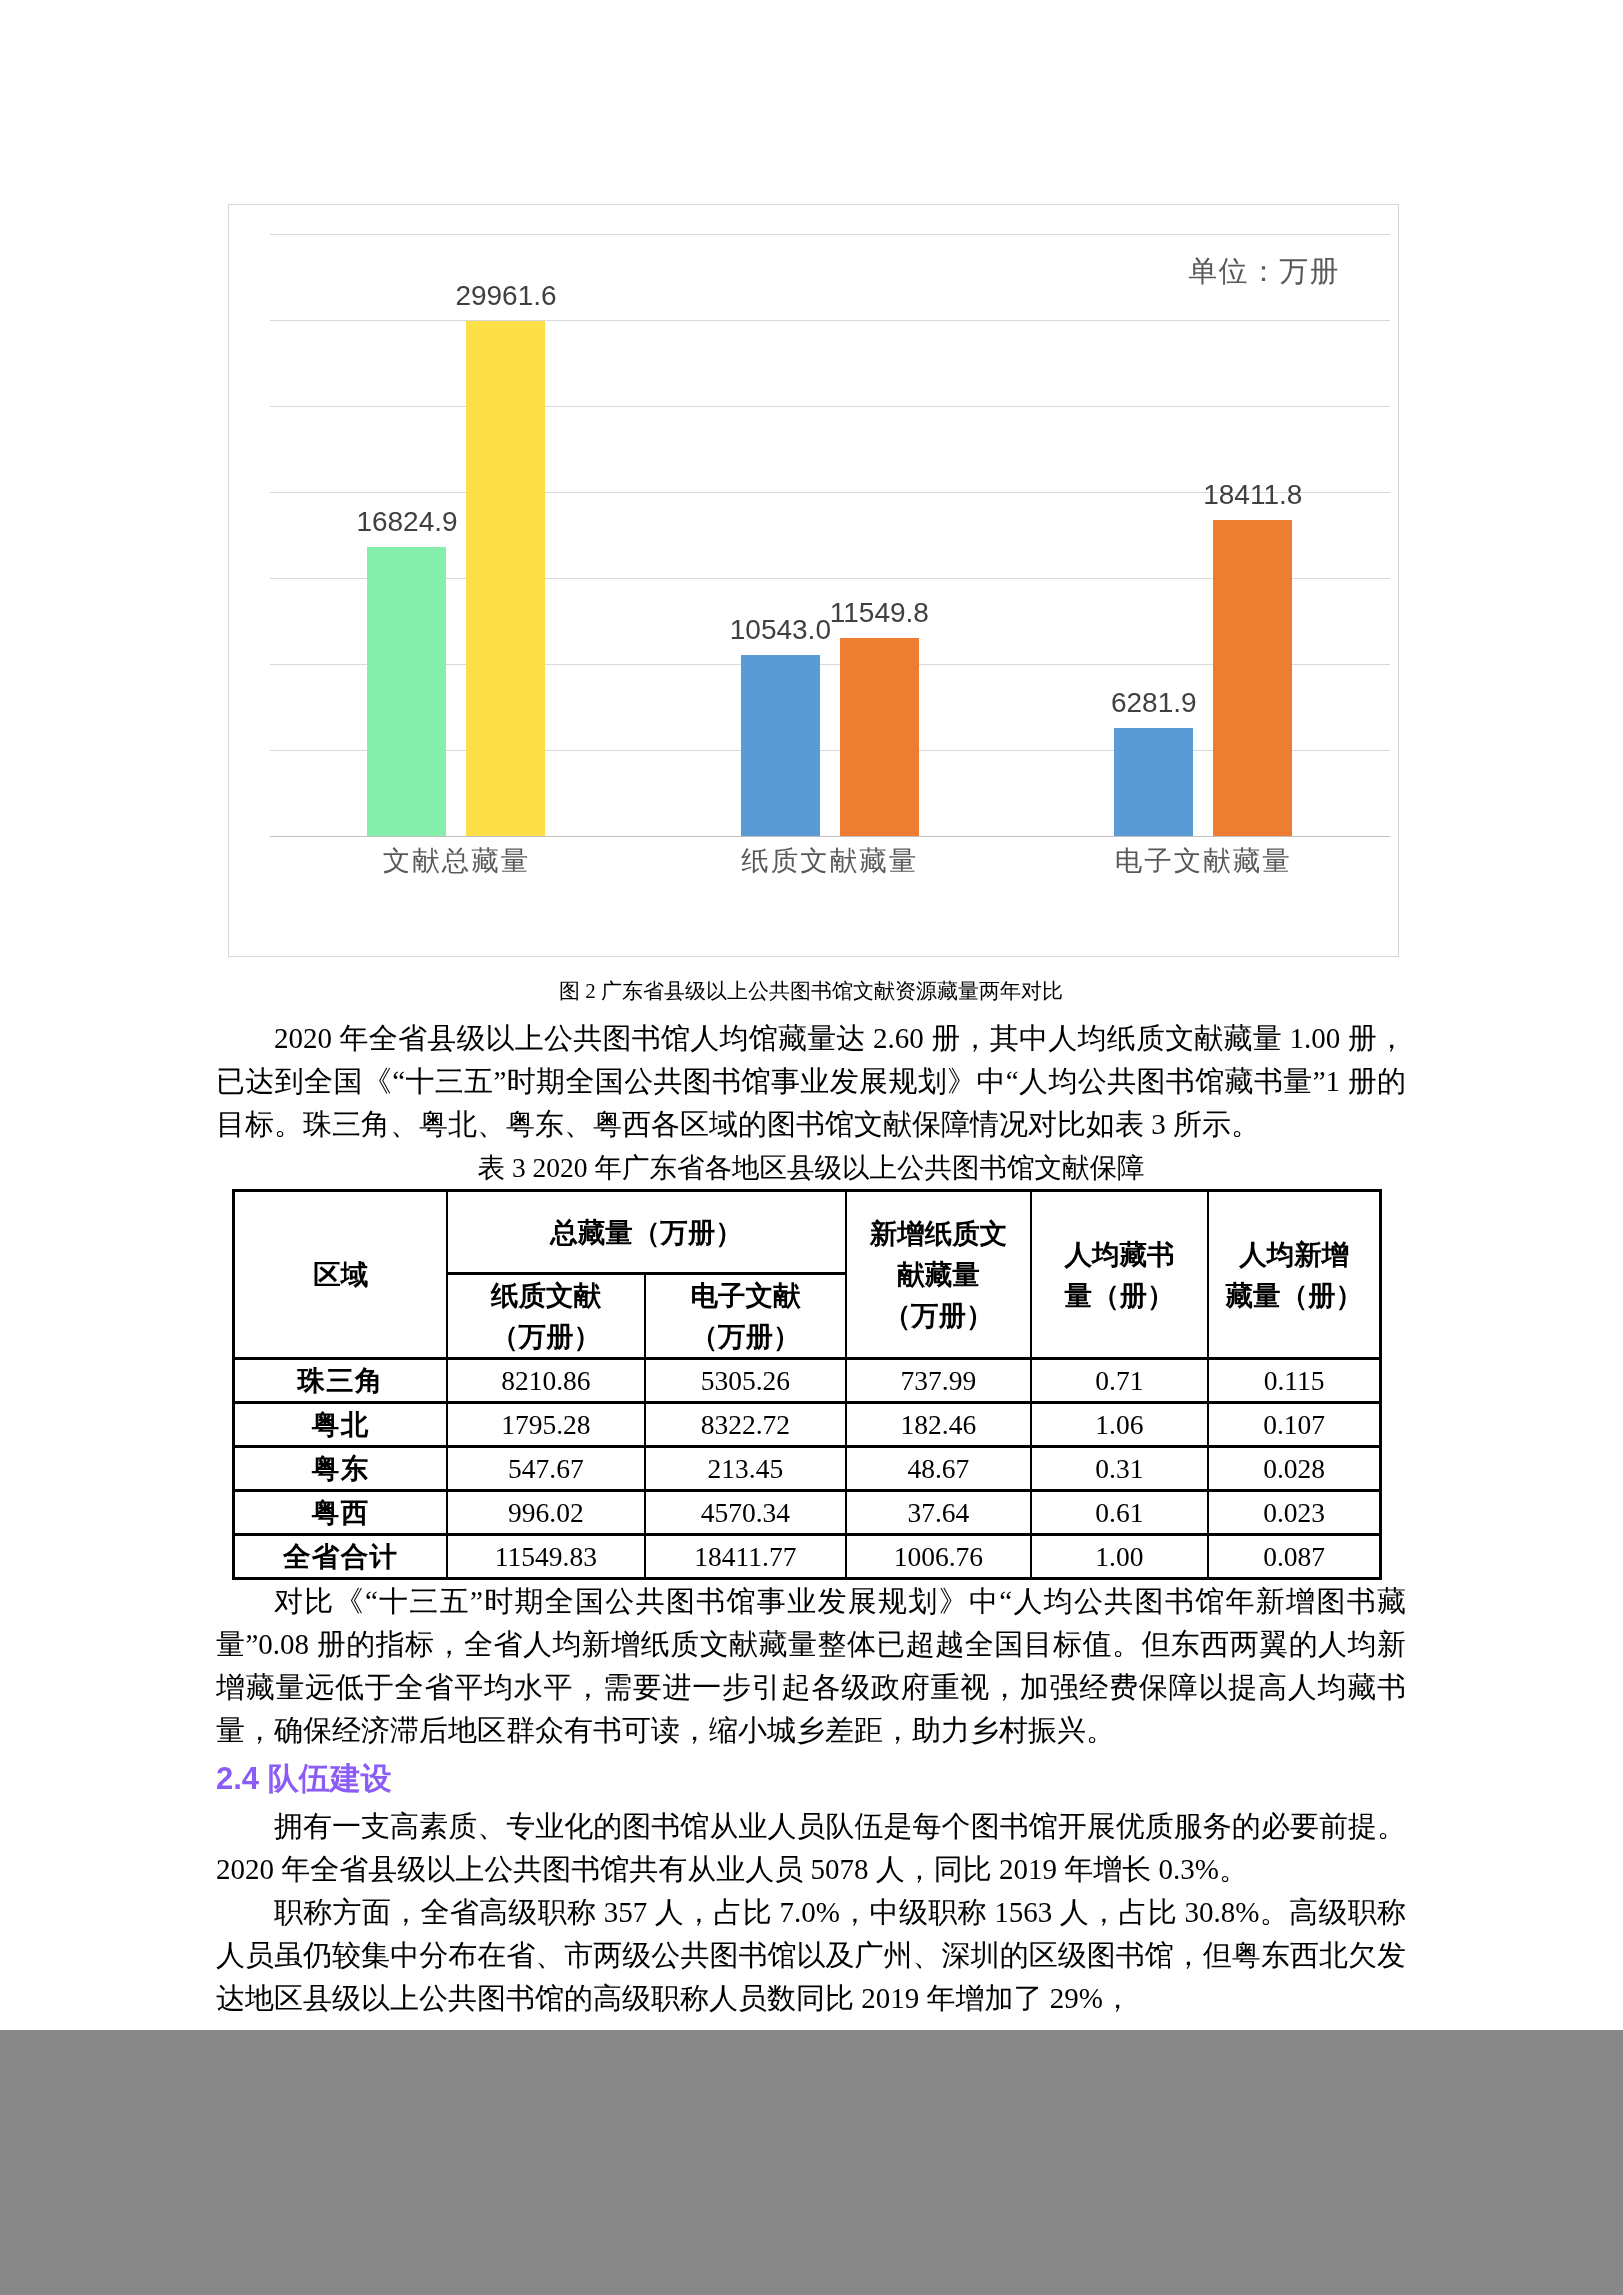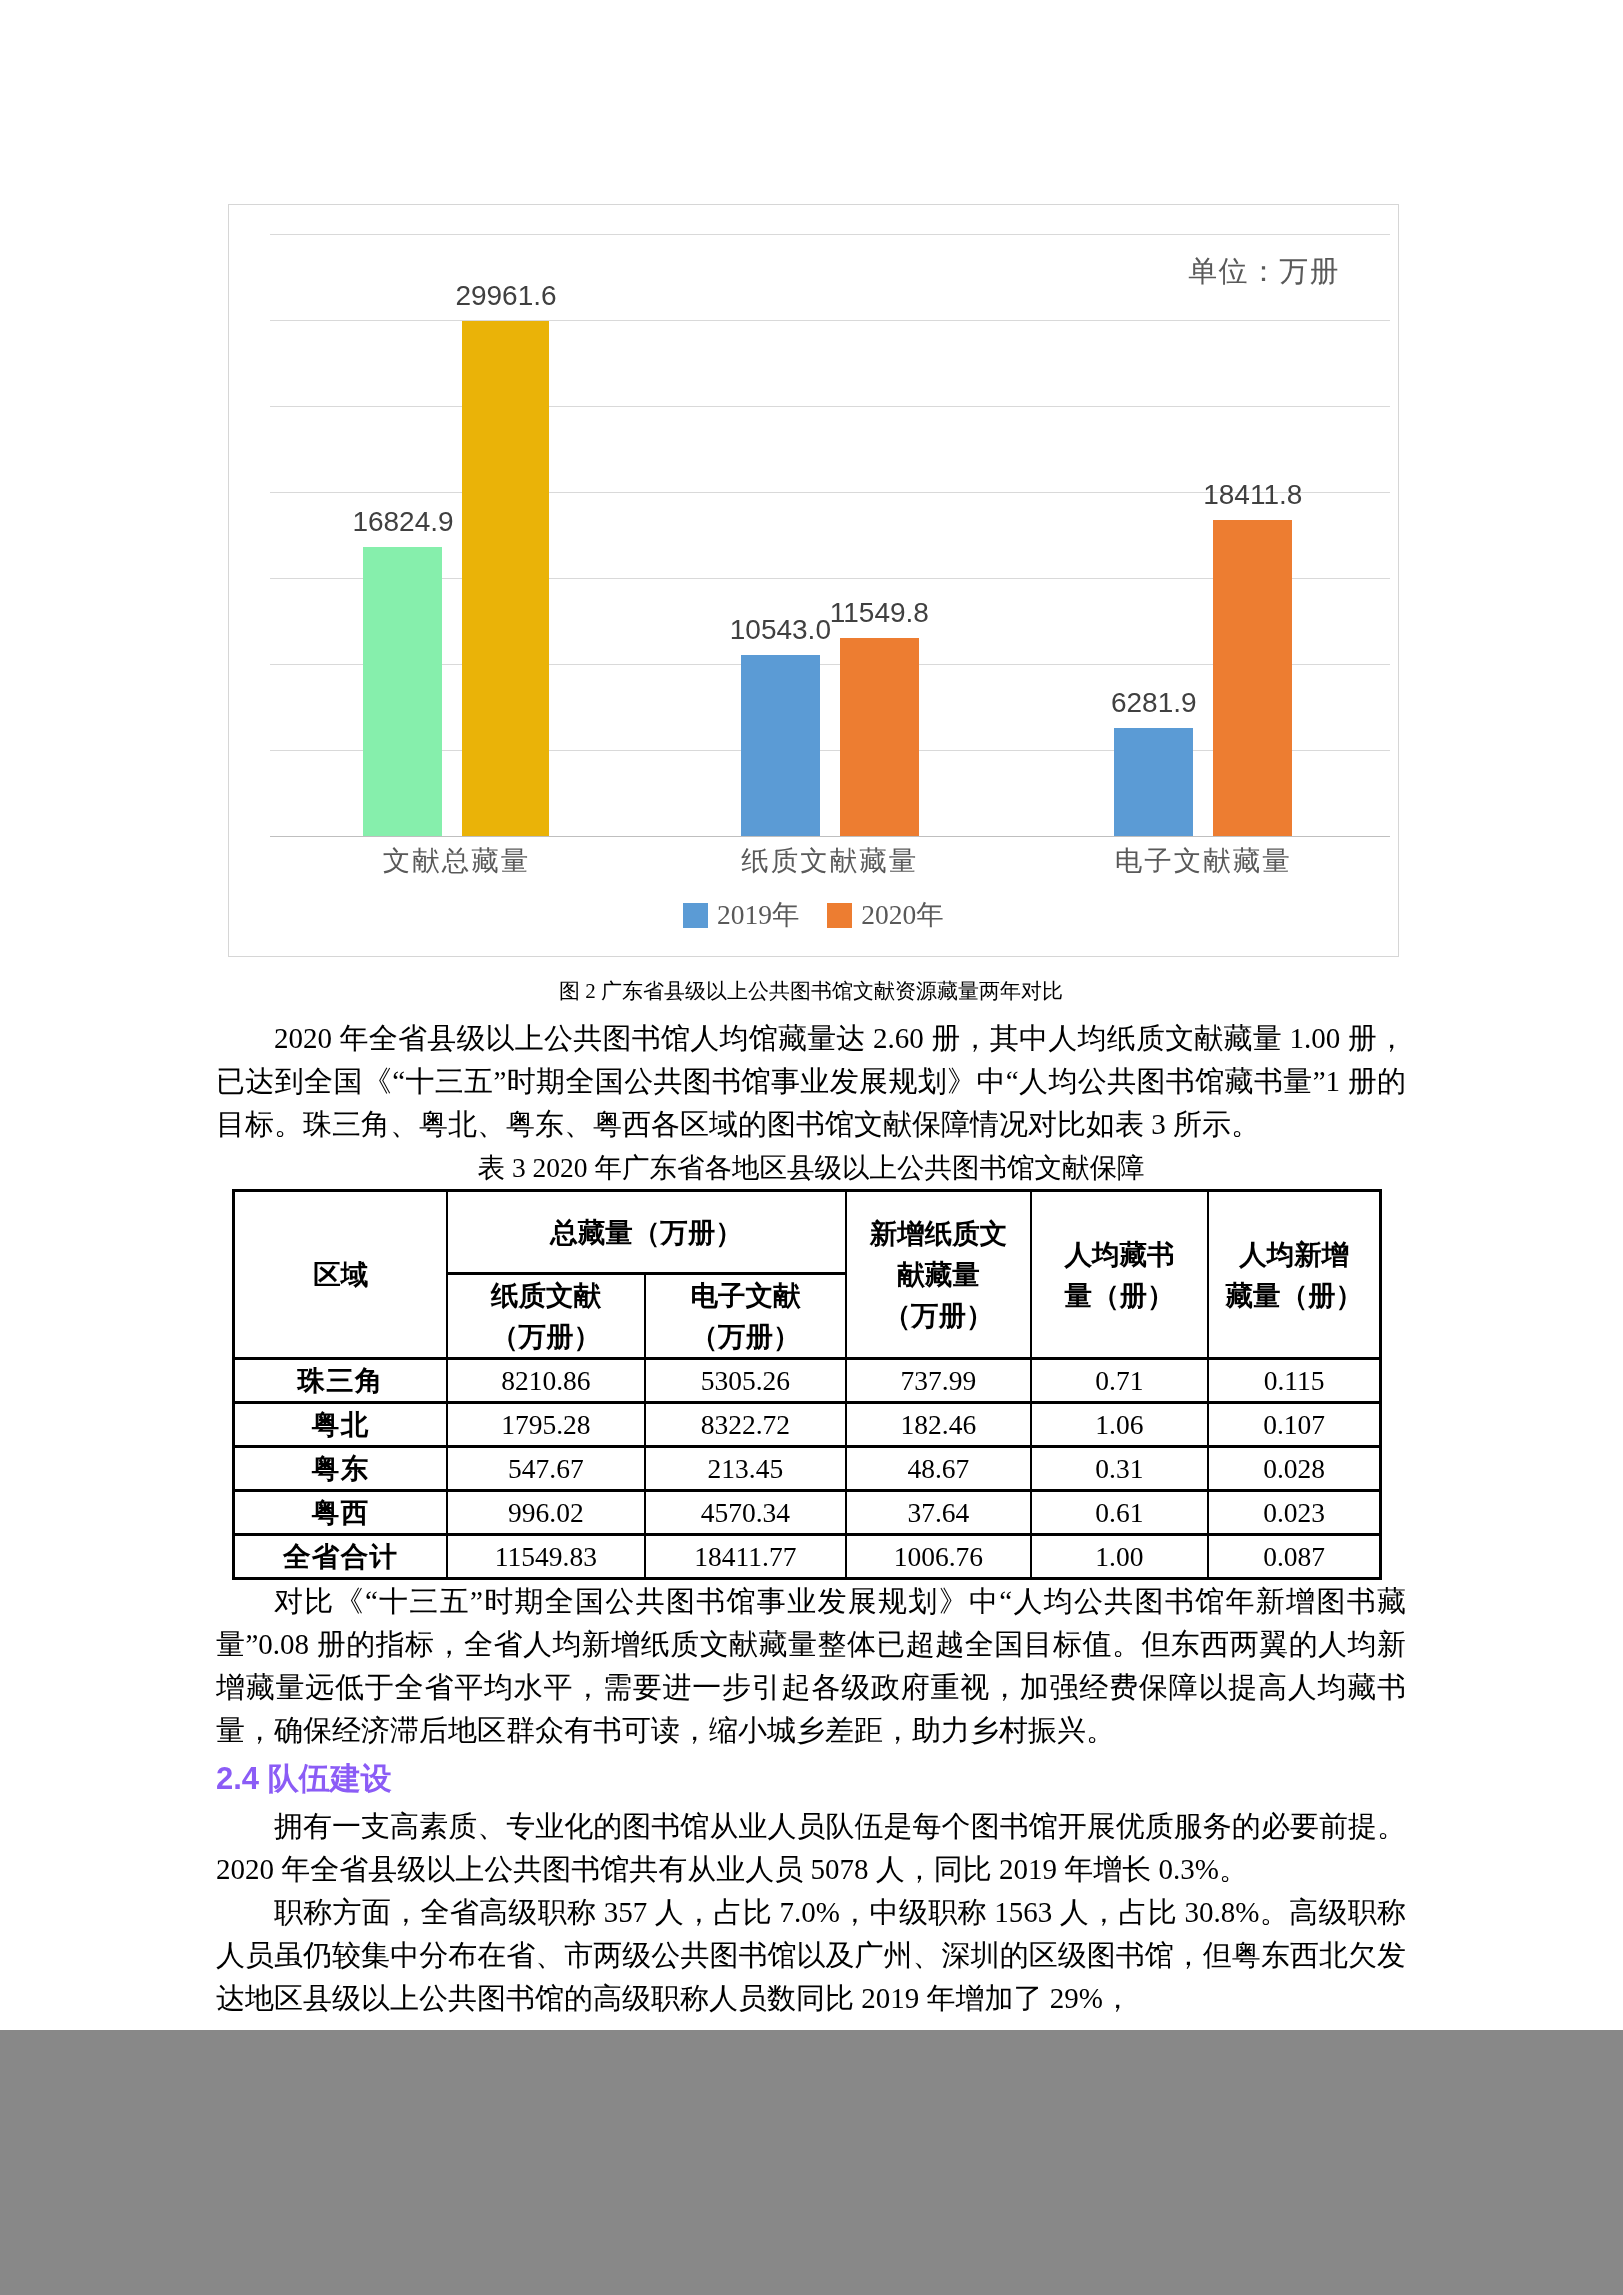--- a/index.html
+++ b/index.html
@@ -126,21 +126,21 @@
           <div class="gridline" style="bottom: calc(57.1429% - 0.7px);"></div>
           <div class="gridline" style="bottom: calc(71.4286% - 0.7px);"></div>
           <div class="gridline" style="bottom: calc(85.7143% - 0.7px);"></div>
           <div class="gridline" style="bottom: calc(100% - 0.7px);"></div>
         </div>
       <div class="bars" id="bars">
           <div class="bar-group">
             <div class="bar" style="height: 48.0711%; background: #86efac;">
               <span class="bar-label">16824.9</span>
             </div>
-            <div class="bar" style="height: 85.6046%; background: #eab308; padding-left: 8px;">
+            <div class="bar" style="height: 85.6046%; background: #fde047;">
               <span class="bar-label">29961.6</span>
             </div>
           </div>
           <div class="bar-group">
             <div class="bar" style="height: 30.1229%; background: rgb(91, 155, 213);">
               <span class="bar-label">10543.0</span>
             </div>
             <div class="bar" style="height: 32.9994%; background: rgb(237, 125, 49);">
               <span class="bar-label">11549.8</span>
             </div>
@@ -153,30 +153,20 @@
               <span class="bar-label">18411.8</span>
             </div>
           </div>
         </div>
     </div>
     <div class="categories" id="categories">
         <div class="category-label">文献总藏量</div>
         <div class="category-label">纸质文献藏量</div>
         <div class="category-label">电子文献藏量</div>
       </div>
-    <div class="legend">
-      <div class="legend-item">
-        <span class="legend-swatch" id="swatch-0" style="background: rgb(91, 155, 213);"></span>
-        <span class="legend-text">2019年</span>
-      </div>
-      <div class="legend-item">
-        <span class="legend-swatch" id="swatch-1" style="background: rgb(237, 125, 49);"></span>
-        <span class="legend-text">2020年</span>
-      </div>
-    </div>
   </div>
 
   <div class="fig-caption">图 2 广东省县级以上公共图书馆文献资源藏量两年对比</div>
 
   <p class="para first">2020 年全省县级以上公共图书馆人均馆藏量达 2.60 册，其中人均纸质文献藏量 1.00 册，已达到全国《“十三五”时期全国公共图书馆事业发展规划》中“人均公共图书馆藏书量”1 册的目标。珠三角、粤北、粤东、粤西各区域的图书馆文献保障情况对比如表 3 所示。</p>
 
   <div class="tbl-caption">表 3 2020 年广东省各地区县级以上公共图书馆文献保障</div>
 
   <table class="data-table">
     <colgroup>

